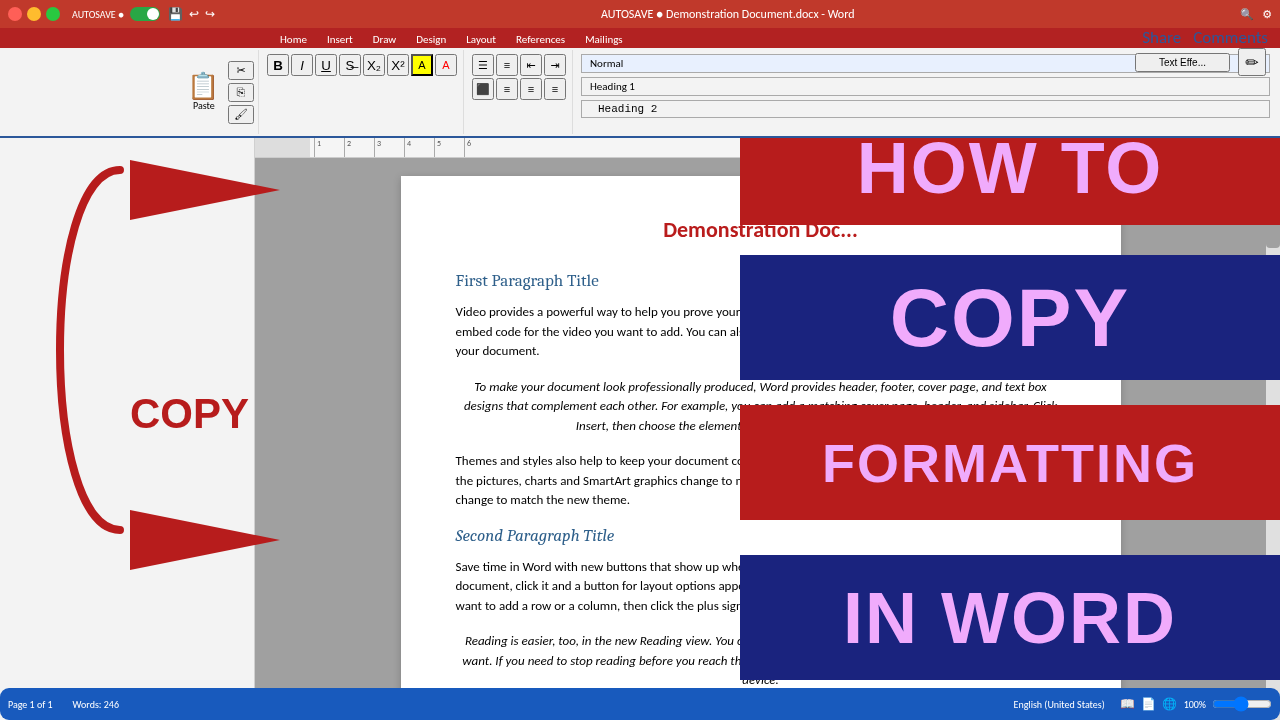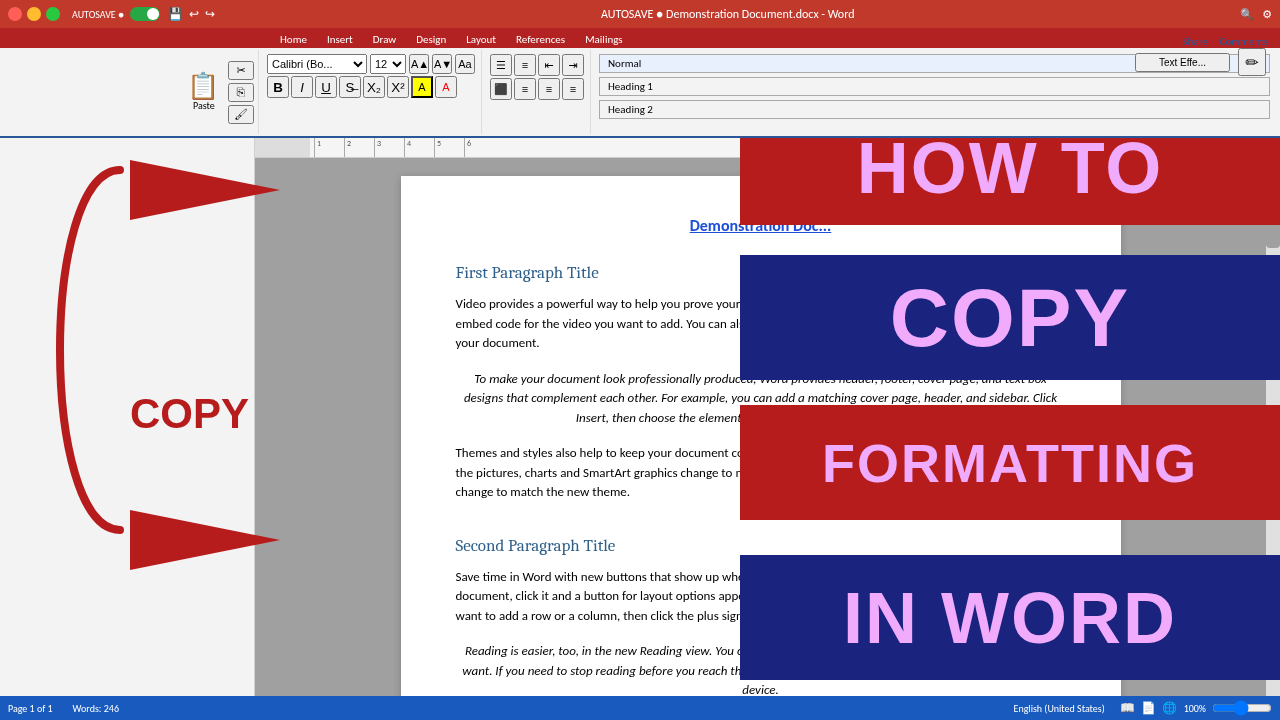--- a/index.html
+++ b/index.html
@@ -55,25 +55,24 @@
       width: 720px;
       min-height: 600px;
       padding: 40px 55px 40px 55px;
       box-shadow: 0 2px 8px rgba(0,0,0,0.2);
       position: relative;
       z-index: 1;
     }
 
     .doc-title {
       text-align: center;
-      font-size: 16px;
+      font-size: 22px;
       font-weight: bold;
-      text-decoration: underline;
       margin-bottom: 28px;
-      color: #1d4ed8;
+      color: #b91c1c;
     }
 
     .heading1 {
       font-size: 17px;
       color: #2e5f8a;
       font-family: 'Cambria', Georgia, serif;
       margin-bottom: 12px;
       border-bottom: none;
       font-weight: normal;
     }
@@ -200,26 +199,27 @@
       border-radius: 4px;
       margin-top: 20px;
     }
 
     
     .status-bar {
       position: absolute;
       bottom: 0;
       left: 0;
       right: 0;
-      height: 24px;
+      height: 32px;
       background: #185abd;
       display: flex;
       align-items: center;
       padding: 0 8px;
       z-index: 40;
+      border-radius: 9px;
     }
     .status-text {
       color: white;
       font-size: 10px;
     }
 
     
     .app-bar {
       position: absolute;
       top: 0;
@@ -291,21 +291,21 @@
     }
 
     .page-container {
       padding: 8px 20px;
       display: flex;
       justify-content: center;
     }
     .share-link {
       color: #2b579a;
       text-decoration: none;
-      font-size: 11px;
+      font-size: 17px;
       cursor: pointer;
     }
 
   </style>
 </head>
 <body>
 
 <div class="app-bar">
 
   <div class="title-bar-row">
@@ -362,31 +362,20 @@
         <span style="font-size:10px;">Paste</span>
       </div>
       <div style="display:flex;flex-direction:column;gap:3px;">
         <button style="font-size:11px;padding:1px 4px;cursor:pointer;">✂</button>
         <button style="font-size:11px;padding:1px 4px;cursor:pointer;">⎘</button>
         <button style="font-size:11px;padding:1px 4px;cursor:pointer;">🖌</button>
       </div>
     </div>
 
     <div style="display:flex;flex-direction:column;gap:2px;padding:4px 6px;border-right:1px solid #ddd;">
-      <div style="display:flex;gap:3px;align-items:center;">
-        <select style="width:100px;font-size:11px;height:20px;">
-          <option>Calibri (Bo...</option>
-        </select>
-        <select style="width:36px;font-size:11px;height:20px;">
-          <option>12</option>
-        </select>
-        <button style="width:20px;height:20px;font-size:11px;cursor:pointer;">A▲</button>
-        <button style="width:20px;height:20px;font-size:11px;cursor:pointer;">A▼</button>
-        <button style="width:20px;height:20px;font-size:11px;cursor:pointer;">Aa</button>
-      </div>
       <div style="display:flex;gap:2px;align-items:center;">
         <button style="width:22px;height:22px;font-weight:bold;cursor:pointer;">B</button>
         <button style="width:22px;height:22px;font-style:italic;cursor:pointer;">I</button>
         <button style="width:22px;height:22px;text-decoration:underline;cursor:pointer;">U</button>
         <button style="width:22px;height:22px;cursor:pointer;">S̶</button>
         <button style="width:22px;height:22px;cursor:pointer;">X₂</button>
         <button style="width:22px;height:22px;cursor:pointer;">X²</button>
         <button style="width:22px;height:22px;cursor:pointer;background:#ffff00;font-size:11px;">A</button>
         <button style="width:22px;height:22px;cursor:pointer;color:red;font-size:11px;">A</button>
       </div>
@@ -404,21 +393,21 @@
         <button style="width:22px;height:22px;font-size:11px;cursor:pointer;">≡</button>
         <button style="width:22px;height:22px;font-size:11px;cursor:pointer;">≡</button>
         <button style="width:22px;height:22px;font-size:11px;cursor:pointer;">≡</button>
       </div>
     </div>
 
     <div style="flex:1;padding:4px 6px;">
       <div style="display:flex;gap:4px;flex-wrap:wrap;flex-direction:column;">
         <div style="border:1px solid #aaa;padding:2px 8px;font-size:11px;cursor:pointer;background:#e8f0fe;">Normal</div>
         <div style="border:1px solid #aaa;padding:2px 8px;font-size:11px;cursor:pointer;">Heading 1</div>
-        <div style="border:1px solid #aaa;padding:2px 8px;font-size:11px;cursor:pointer;">Heading 2</div>
+        <div style="border:1px solid #aaa;padding:2px 16px;font-size:11px;cursor:pointer;font-family:Liberation Mono, monospace;">Heading 2</div>
       </div>
     </div>
 
     <div style="position:absolute;right:14px;top:48px;display:flex;align-items:center;gap:8px;">
       <button style="font-size:10px;padding:2px 22px;cursor:pointer;">Text Effe...</button>
       <button style="width:28px;height:28px;cursor:pointer;font-size:16px;">✏</button>
     </div>
   </div>
 </div>
 
@@ -447,21 +436,21 @@
       <div class="doc-title">Demonstration Doc...</div>
 
       <h2 class="heading1">First Paragraph Title</h2>
 
       <p class="para-normal">Video provides a powerful way to help you prove your point. When you click Online Video, you can paste in the embed code for the video you want to add. You can also type a keyword to search online for the video that best fits your document.</p>
 
       <p class="para-italic">To make your document look professionally produced, Word provides header, footer, cover page, and text box designs that complement each other. For example, you can add a matching cover page, header, and sidebar. Click Insert, then choose the elements you want from the different galleries.</p>
 
       <p class="para-normal">Themes and styles also help to keep your document coordinated. When you click Design and choose a new Theme, the pictures, charts and SmartArt graphics change to match your new theme. When you apply styles, your headings change to match the new theme.</p>
 
-      <h2 class="heading1" style="margin-top:34px;">Second Paragraph Title</h2>
+      <h2 class="heading1" style="margin-top:16px;font-style:italic;">Second Paragraph Title</h2>
 
       <p class="para-normal">Save time in Word with new buttons that show up where you need them. To change the way a picture fits in your document, click it and a button for layout options appears next to it. When you work on a table, click where you want to add a row or a column, then click the plus sign.</p>
 
       <p class="para-italic">Reading is easier, too, in the new Reading view. You can collapse parts of the document and focus on the text you want. If you need to stop reading before you reach the end, Word remembers where you left off - even on another device.</p>
     </div>
   </div>
 </div>
 
 <div class="scrollbar-v">
   <div class="scrollbar-thumb"></div>

